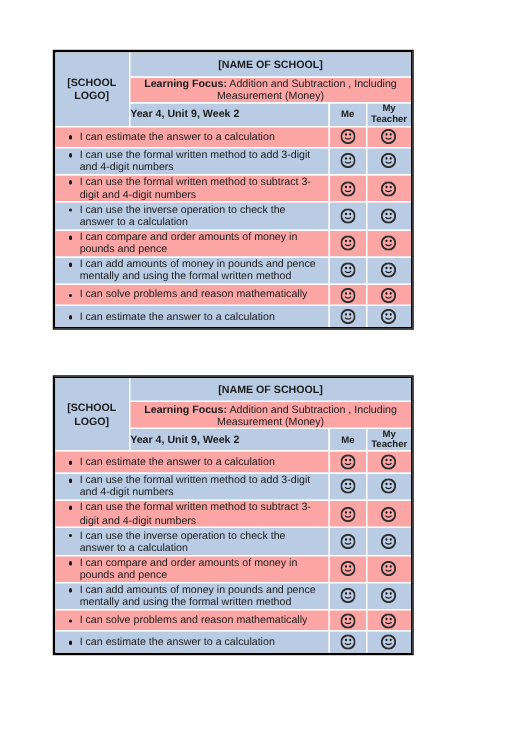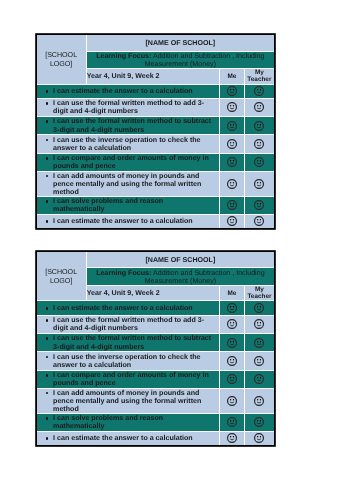--- a/index.html
+++ b/index.html
@@ -19,32 +19,32 @@
   .tbl tr:last-child td{border-bottom:none;}
   .tbl td:first-child{border-left:none;}
   .tbl td:last-child{border-right:none;}
 
   .c-logo{width:49.6px;}
   .c-main{width:132.6px;}
   .c-me{width:25px;}
   .c-teach{width:29.4px;}
 
   .fill-dark{background:#b9cce4;margin-top:44px;}
-  .fill-light{background:#0f766e;}
-
-  .tbl td.logo-cell{text-align:center;font-weight:normal;font-size:7.1px;line-height:9.1px;padding-top:2.4px;}
+  .fill-light{background:#fca5a5;}
+
+  .tbl td.logo-cell{text-align:center;font-weight:bold;font-size:7.1px;line-height:9.1px;padding-top:2.4px;}
   .tbl td.school-cell{text-align:center;font-weight:bold;font-size:7.1px;}
   .tbl td.focus-cell{text-align:center;font-size:7.1px;line-height:8.15px;
               padding:0 4px 0 4px;}
   .tbl td.focus-cell b{font-weight:bold;}
   .tbl td.unit-cell{font-weight:bold;font-size:7.1px;}
   .tbl td.hcol{text-align:center;font-weight:bold;font-size:6.4px;line-height:7.0px;}
 
   .tbl td.txt-cell{font-size:7.1px;line-height:8.2px;
-            padding:0 5.5px 0 16.6px;text-indent:-8.4px;font-weight:bold;}
+            padding:0 5.5px 0 16.6px;text-indent:-8.4px;}
   .tbl td.txt-cell .bul{display:inline-block;position:relative;
             width:8.4px;height:8.2px;vertical-align:top;
             text-align:left;text-indent:0;font-size:0;color:transparent;}
   .tbl td.txt-cell .bul::before{content:"";position:absolute;
             left:1.05px;top:3.1px;width:2.7px;height:2.7px;
             border-radius:50%;background:#111;}
   .tbl td.sm-cell{text-align:center;line-height:0;}
   .tbl td.sm-cell svg{display:block;margin:0 auto;}
 </style>
 </head>

